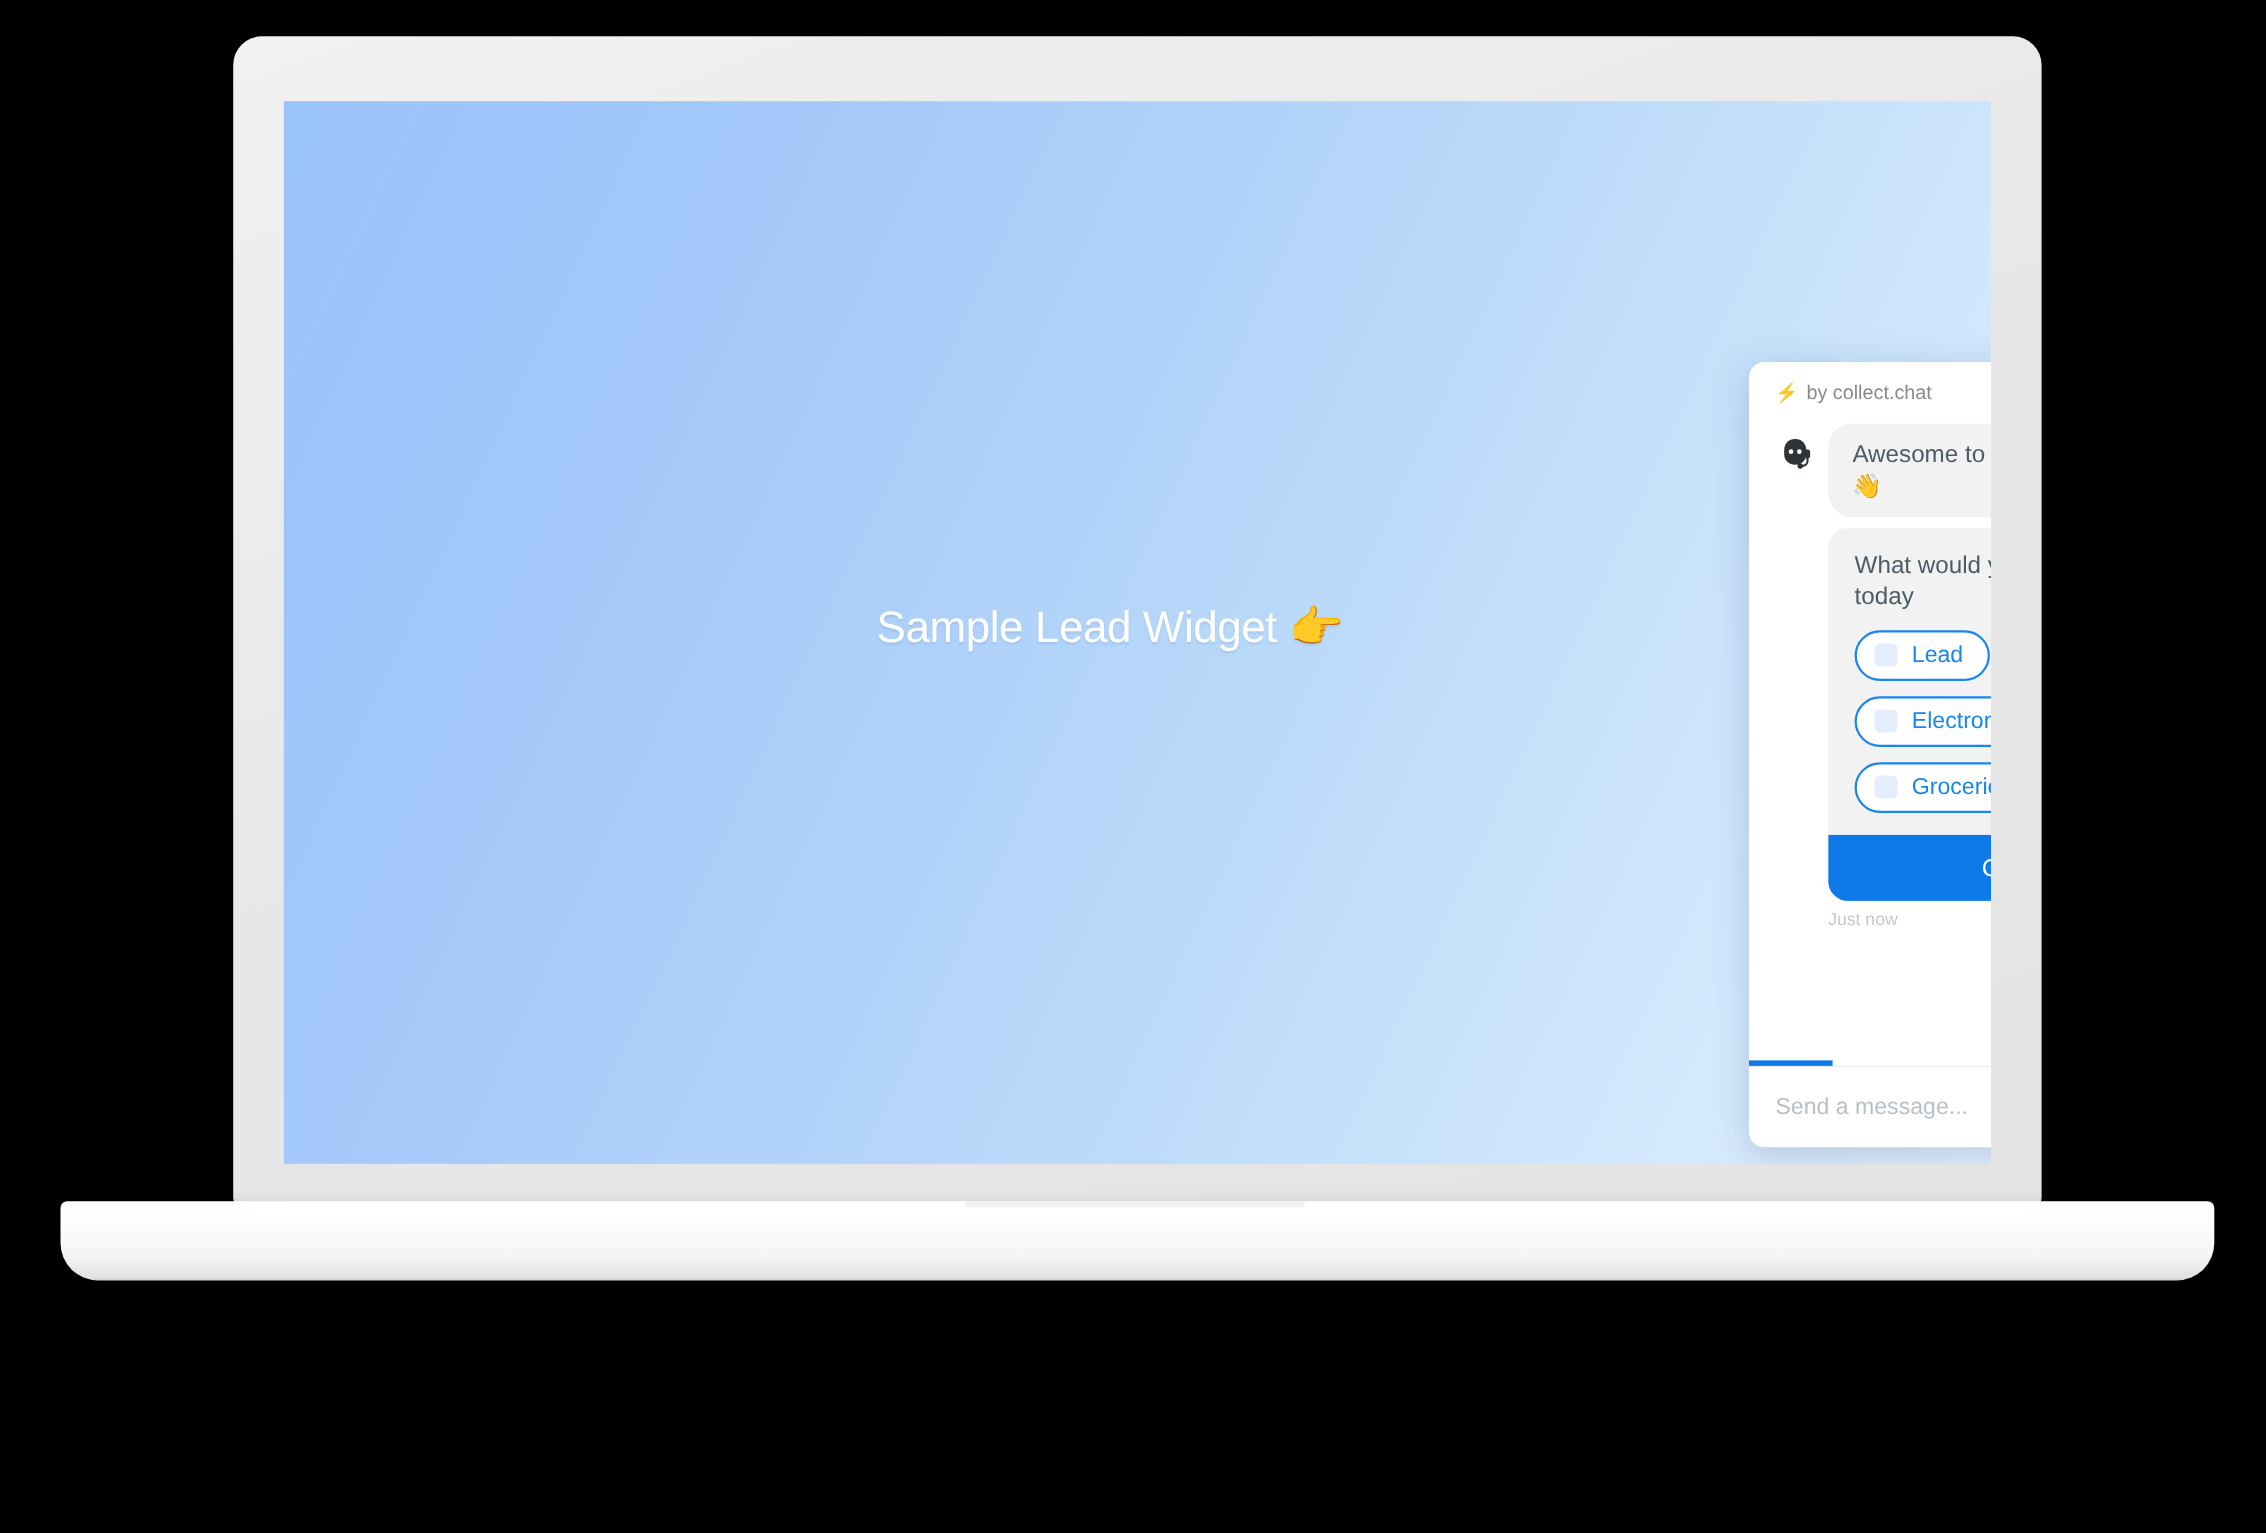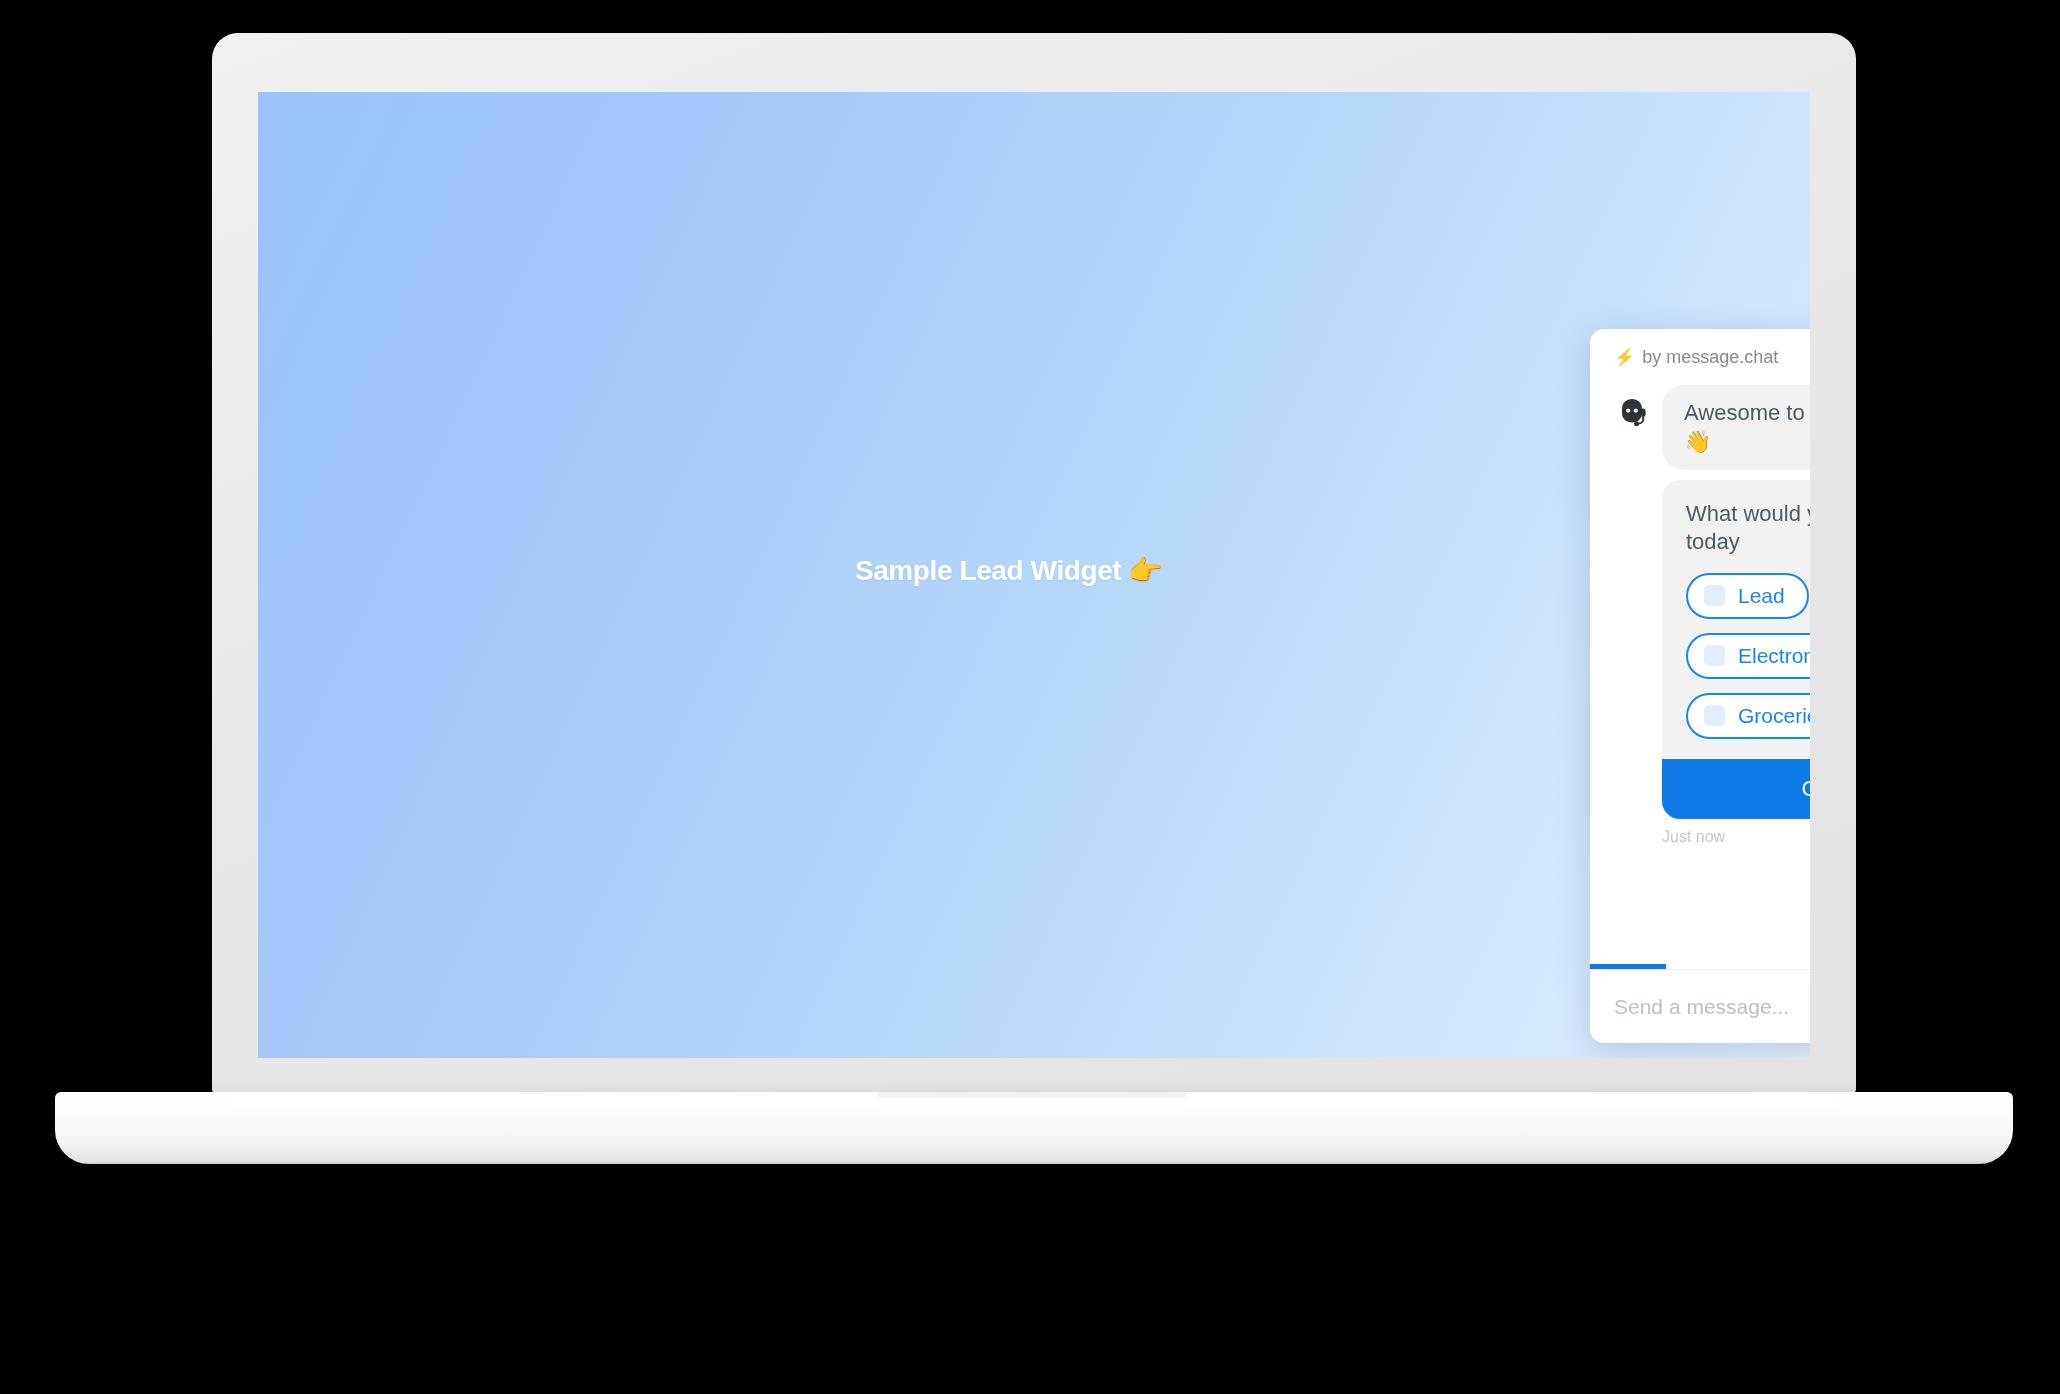--- a/index.html
+++ b/index.html
@@ -83,22 +83,22 @@
     left: 0;
     top: 0;
     width: 1552px;
     height: 966px;
     display: flex;
     align-items: center;
     justify-content: center;
     padding-right: 50px;
     padding-bottom: 10px;
     color: #ffffff;
-    font-size: 28px;
-    font-weight: bold;
+    font-size: 40px;
+    font-weight: normal;
     letter-spacing: -0.4px;
     text-shadow: 0 1px 2px rgba(80,120,180,0.18);
     white-space: nowrap;
   }
 
   
   #chat-widget {
     position: absolute;
     left: 1332px;
     top: 237px;
@@ -270,21 +270,21 @@
   <div id="laptop-lid"></div>
 
   <div id="laptop-screen">
 
     <div id="hero-title">Sample Lead Widget 👉</div>
 
     <div id="chat-widget">
 
       <div id="chat-header">
         <span id="brand-bolt">⚡</span>
-        <span id="brand-label">by message.chat</span>
+        <span id="brand-label">by collect.chat</span>
       </div>
 
       <div id="chat-body">
 
         <div class="msg-row">
           <div class="avatar">
             <svg width="34" height="34" viewBox="0 0 34 34">
               <path d="M17 3 C11 3 7 7.2 7 13 v4.2 c0 5.4 4.3 9.3 10 9.3 s10-3.9 10-9.3 V13 C27 7.2 23 3 17 3 Z" fill="#2e3338"></path>
               <circle cx="13.2" cy="14.6" r="2.1" fill="#ffffff"></circle>
               <circle cx="20.8" cy="14.6" r="2.1" fill="#ffffff"></circle>

